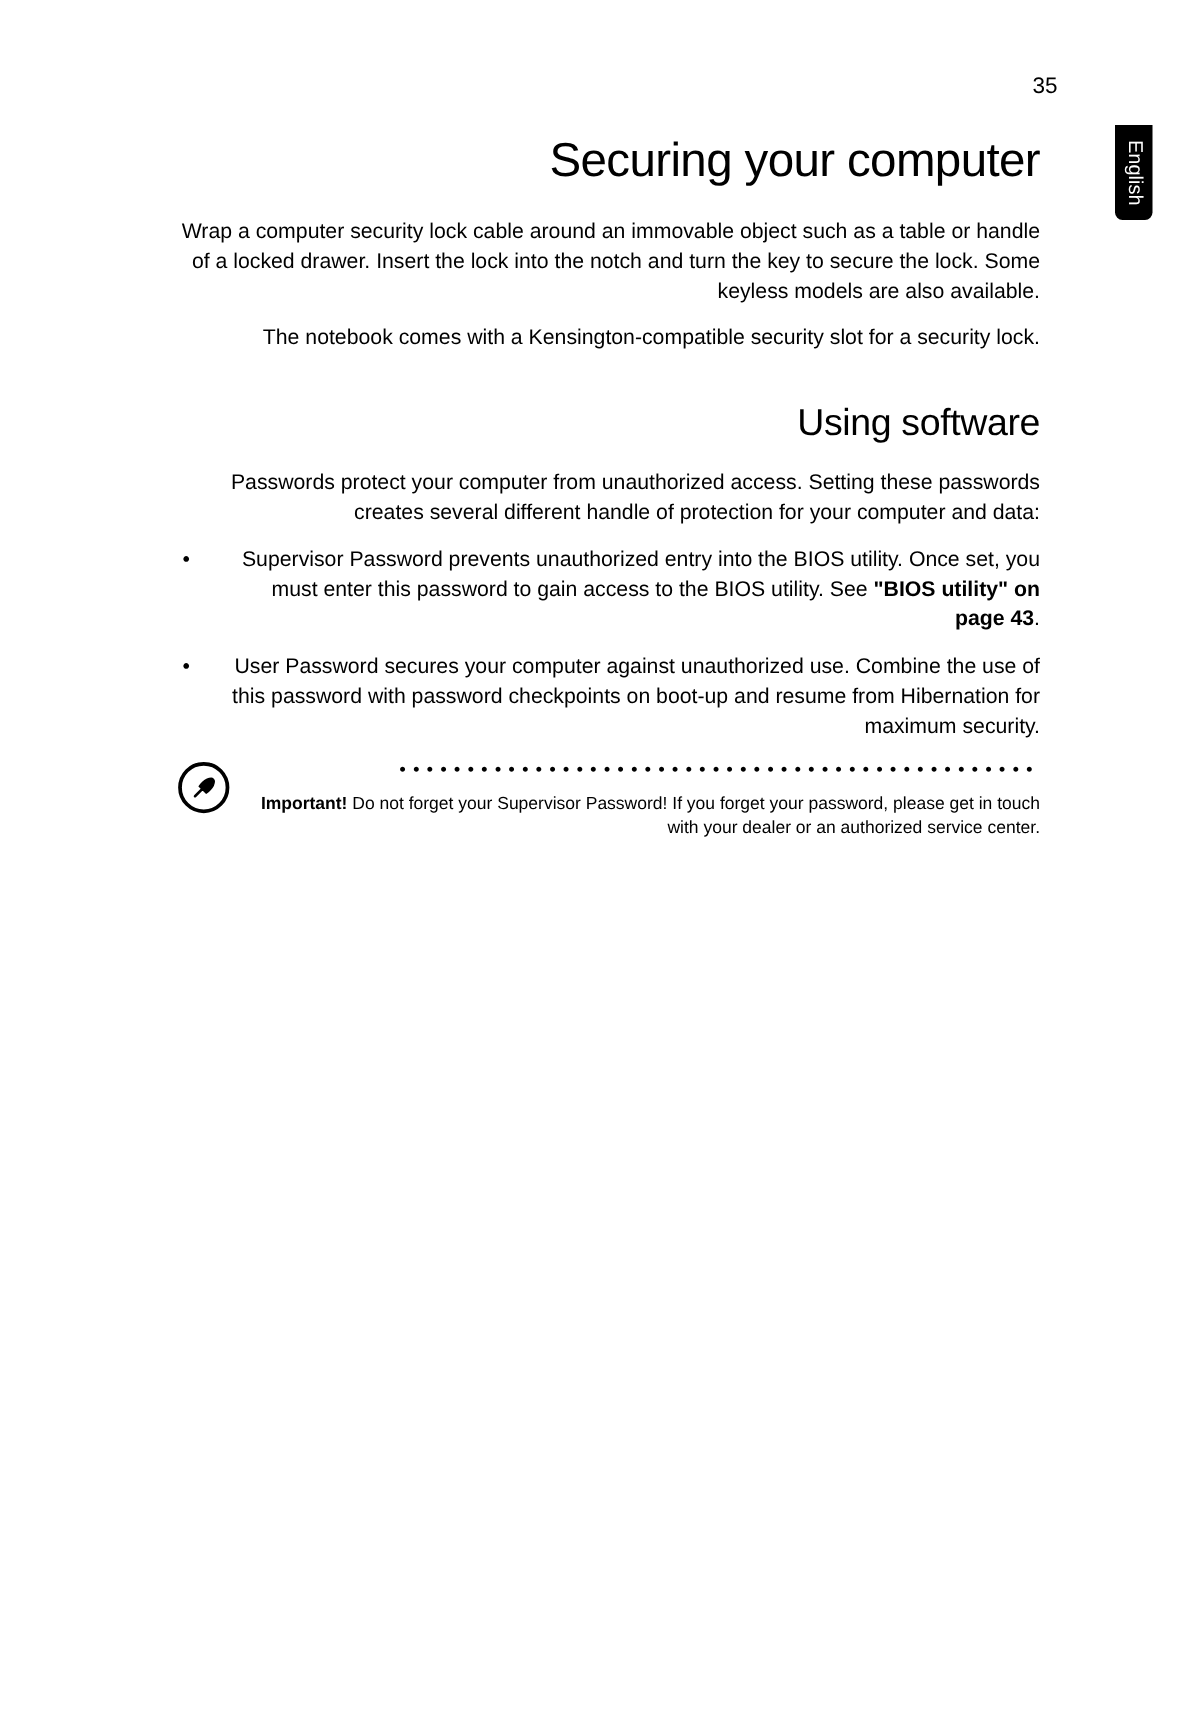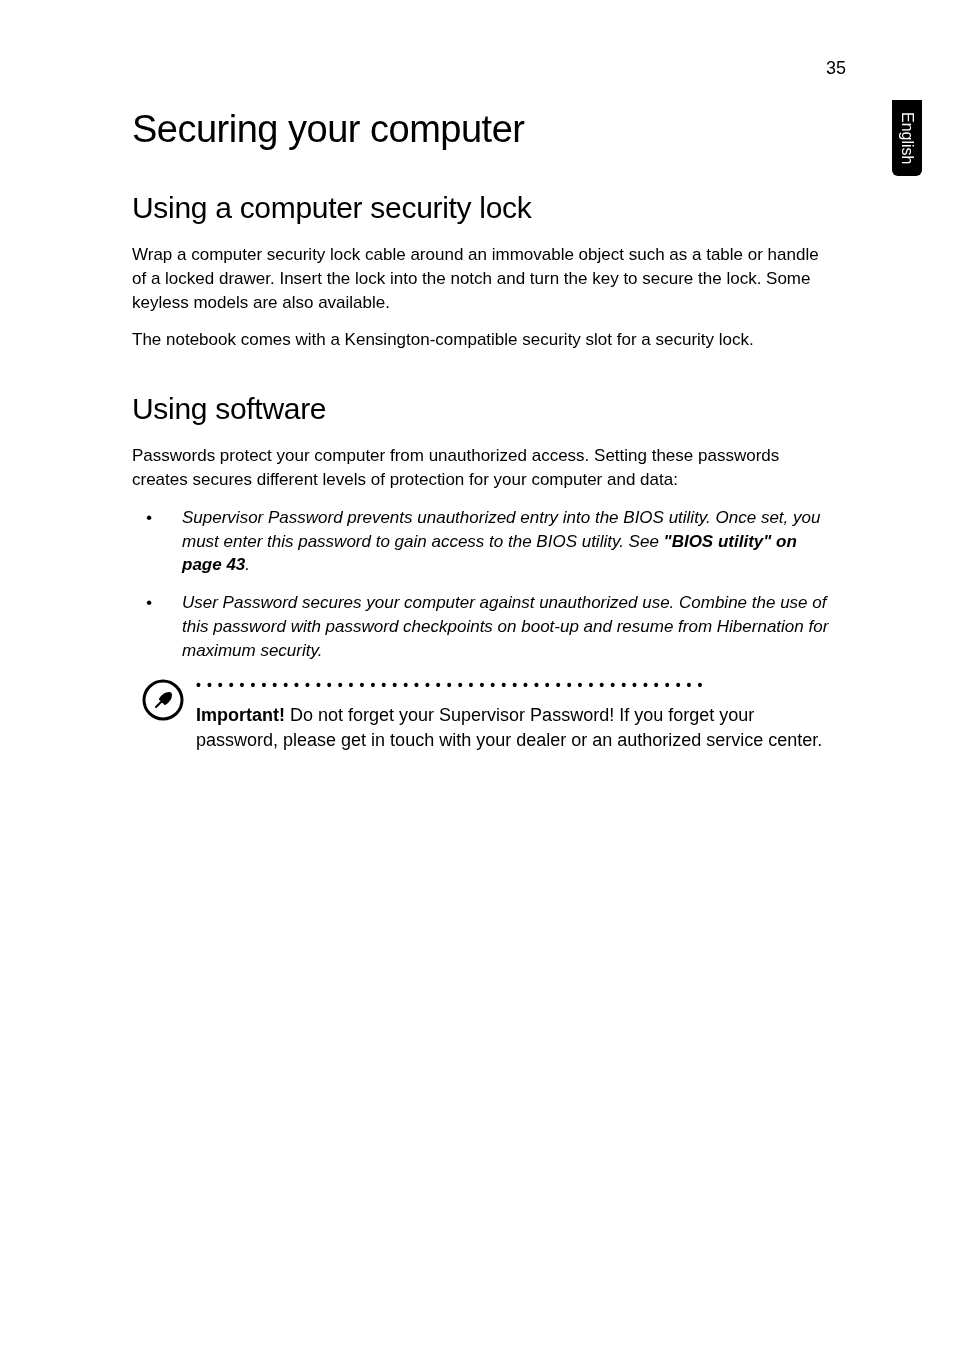--- a/index.html
+++ b/index.html
@@ -31,20 +31,21 @@
       text-orientation: mixed;
       padding: 12px 6px;
       font-size: 16px;
       border-radius: 0 0 6px 6px;
     }
     .content {
       position: absolute;
       left: 132px;
       top: 108px;
       width: 700px;
+      text-align: right;
     }
     h1 {
       font-size: 38px;
       font-weight: normal;
       font-family: Arial, Helvetica, sans-serif;
       margin-bottom: 22px;
       letter-spacing: -0.5px;
     }
     h2 {
       font-size: 30px;
@@ -55,21 +56,20 @@
       letter-spacing: -0.3px;
     }
     p {
       font-size: 17px;
       line-height: 1.4;
       margin-bottom: 14px;
     }
     ul {
       list-style: none;
       margin-top: 6px;
-      font-style: italic;
     }
     li {
       font-size: 17px;
       line-height: 1.4;
       margin-bottom: 14px;
       padding-left: 50px;
       position: relative;
     }
     li::before {
       content: "•";
@@ -101,40 +101,39 @@
     .dotted-line {
       letter-spacing: 6px;
       font-size: 14px;
       color: #000;
       margin-bottom: 10px;
       font-weight: bold;
       white-space: nowrap;
       overflow: hidden;
     }
     .note-text {
-      font-size: 18px;
+      font-size: 14px;
       line-height: 1.4;
     }
   </style>
 </head>
 <body>
 
 <div class="page-number">35</div>
 
 <div class="side-tab">English</div>
 
 <div class="content">
   <h1>Securing your computer</h1>
 
-  <h2>Using a computer security lock</h2>
   <p>Wrap a computer security lock cable around an immovable object such as a table or handle of a locked drawer. Insert the lock into the notch and turn the key to secure the lock. Some keyless models are also available.</p>
   <p>The notebook comes with a Kensington-compatible security slot for a security lock.</p>
 
   <h2>Using software</h2>
-  <p>Passwords protect your computer from unauthorized access. Setting these passwords creates secures different levels of protection for your computer and data:</p>
+  <p>Passwords protect your computer from unauthorized access. Setting these passwords creates several different handle of protection for your computer and data:</p>
 
   <ul>
     <li>
       <span>Supervisor Password prevents unauthorized entry into the BIOS utility. Once set, you must enter this password to gain access to the BIOS utility. See </span><span class="bold">"BIOS utility" on page 43</span><span>.</span>
     </li>
     <li>
       <span>User Password secures your computer against unauthorized use. Combine the use of this password with password checkpoints on boot-up and resume from Hibernation for maximum security.</span>
     </li>
   </ul>
 

